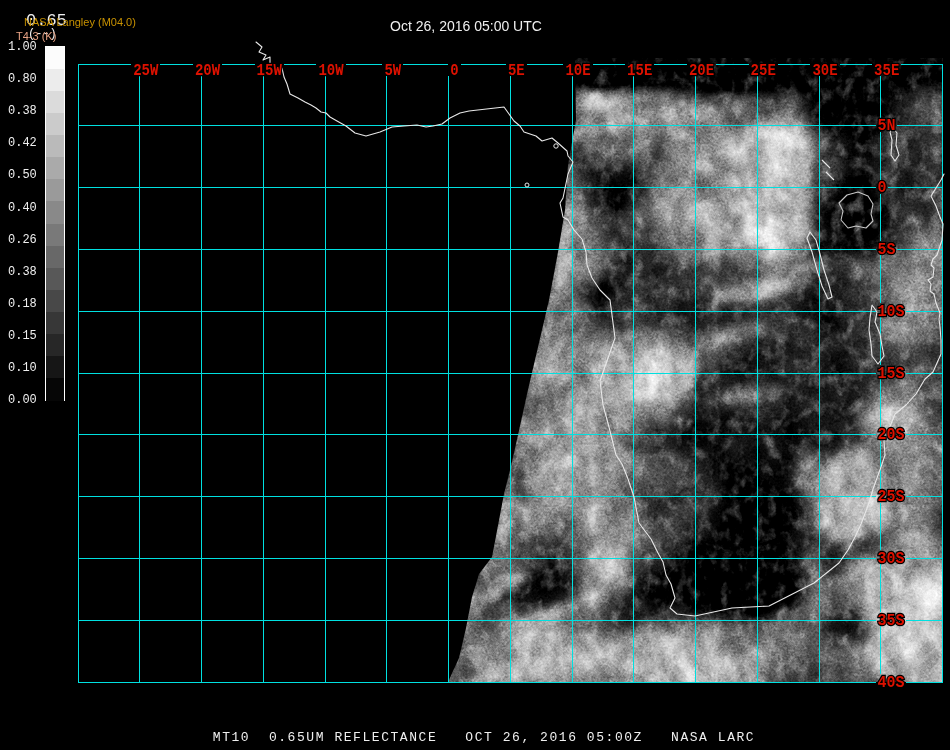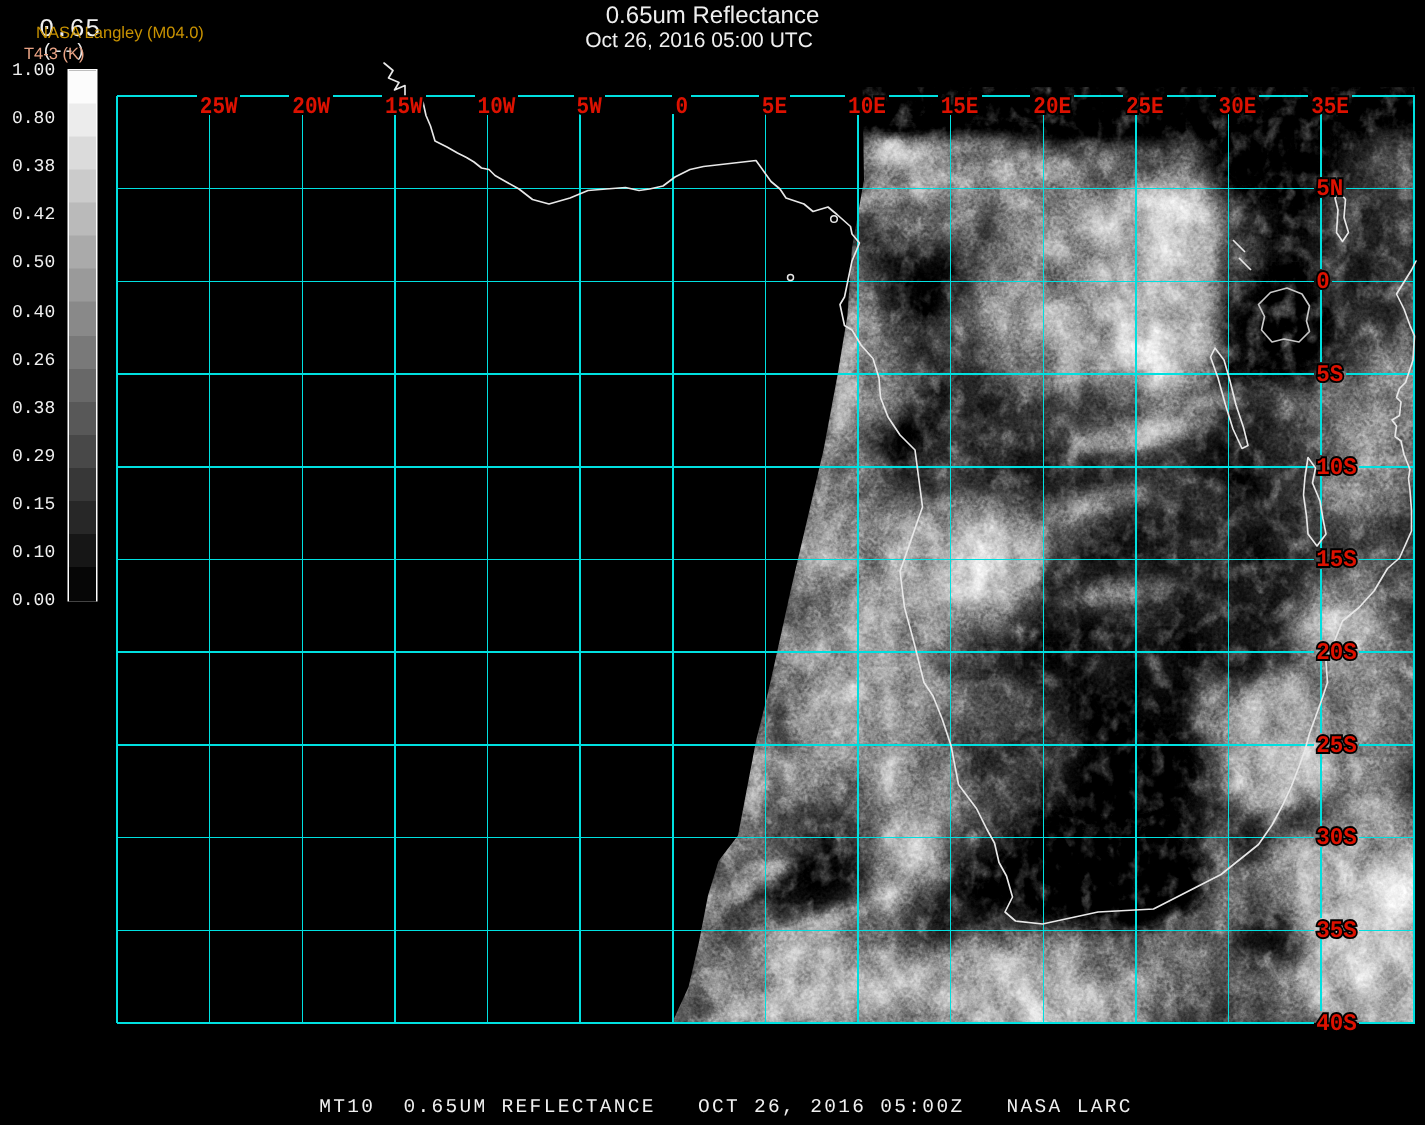--- a/index.html
+++ b/index.html
@@ -421,25 +421,24 @@
 <div style="position:absolute;left:0;top:330.9px;width:18px;height:23.1px;background:rgb(6,6,6)"></div>
 </div>
 <div class="cb" style="top:40.0px">1.00</div>
 <div class="cb" style="top:72.1px">0.80</div>
 <div class="cb" style="top:104.2px">0.38</div>
 <div class="cb" style="top:136.3px">0.42</div>
 <div class="cb" style="top:168.4px">0.50</div>
 <div class="cb" style="top:200.5px">0.40</div>
 <div class="cb" style="top:232.5px">0.26</div>
 <div class="cb" style="top:264.6px">0.38</div>
-<div class="cb" style="top:296.7px">0.29</div>
+<div class="cb" style="top:296.7px">0.18</div>
 <div class="cb" style="top:328.8px">0.15</div>
 <div class="cb" style="top:360.9px">0.10</div>
 <div class="cb" style="top:393.0px">0.00</div>
 
-<div class="t" id="title1">0.65um Reflectance</div>
 <div class="t" id="title2">Oct 26, 2016 05:00 UTC</div>
 <div class="t" id="lab065">0.65</div>
 <div class="t" id="labnasa">NASA Langley (M04.0)</div>
 <div class="t" id="labparen">(--)</div>
 <div class="t" id="labt45">T4-3 (K)</div>
 <div class="t" id="botlab">MT10  0.65UM REFLECTANCE   OCT 26, 2016 05:00Z   NASA LARC</div>
 </div>
 
 </body></html>

